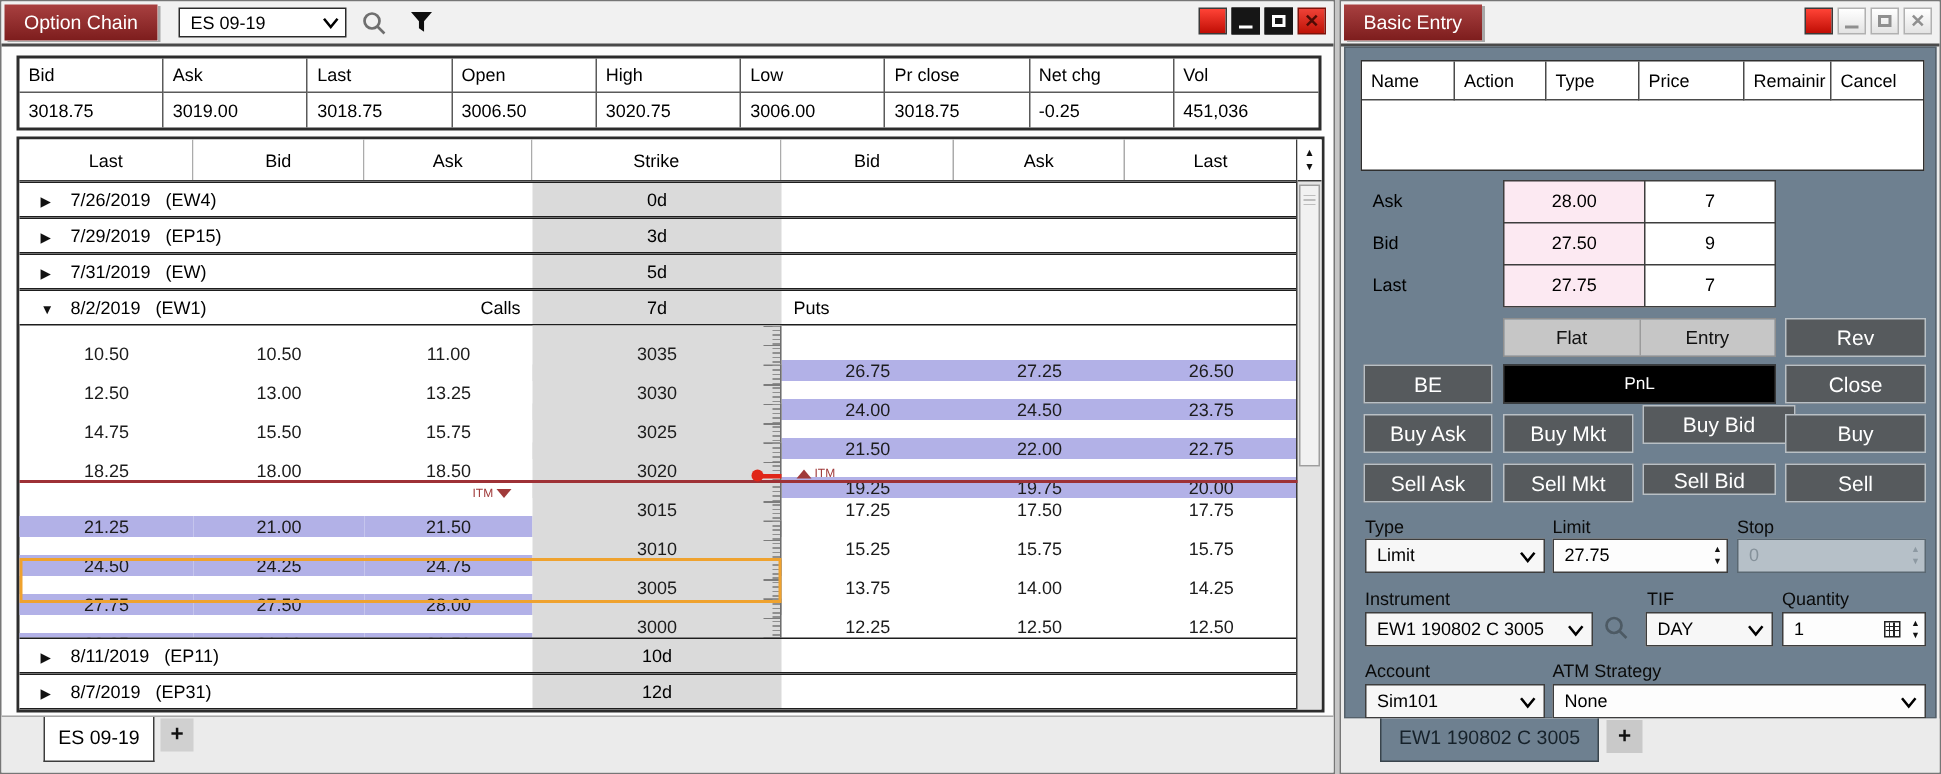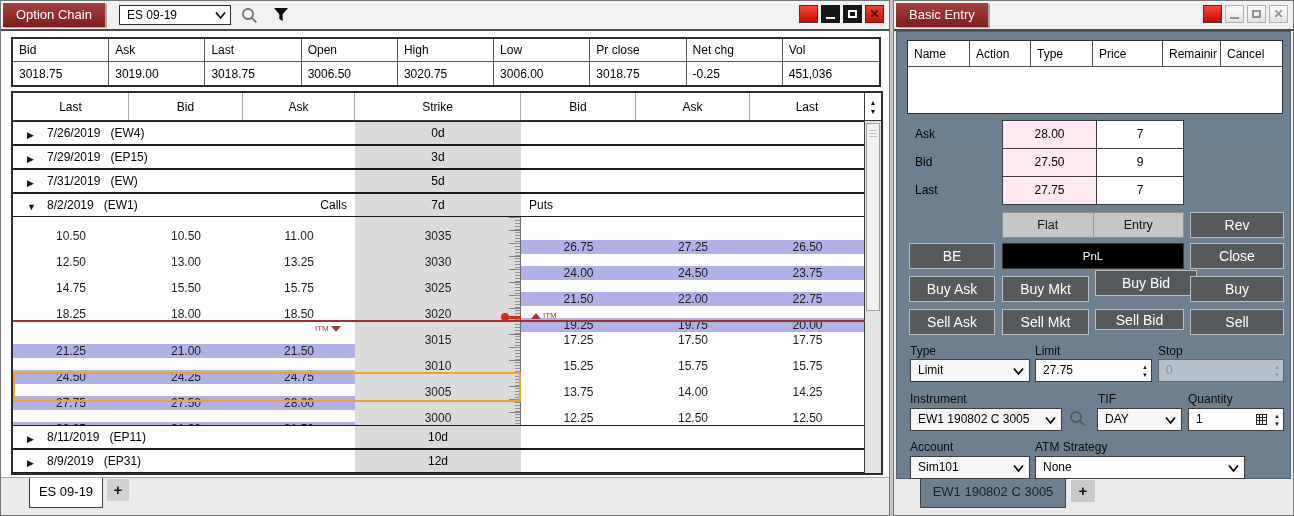--- a/index.html
+++ b/index.html
@@ -289,21 +289,21 @@
           <span class="exp-arrow i-tri-right"></span>
           <span class="exp-label">
             <span>8/11/2019</span>
             <span>(EP11)</span>
           </span>
           <span class="exp-days">10d</span>
         </div>
         <div class="exp-row">
           <span class="exp-arrow i-tri-right"></span>
           <span class="exp-label">
-            <span>8/9/2019</span>
+            <span>8/7/2019</span>
             <span>(EP31)</span>
           </span>
           <span class="exp-days">12d</span>
         </div>
       </div>
     <div class="chain-scroll">
       <div class="scroll-spin">
           <span class="i-up"></span>
           <span class="i-down"></span>
         </div>
@@ -432,21 +432,21 @@
 
     <div class="fld-label" style="left:13px;top:408px;">Account</div>
     <div class="fld-label" style="left:138px;top:408px;">ATM Strategy</div>
 
     <div class="fld" style="left:13px;top:424px;width:120px;">
       <span class="val">Sim101</span>
       <svg class="chev" width="11" height="9" viewBox="0 0 11 9">
           <polyline points="1,1.5 5.5,7 10,1.5" fill="none" stroke="#000" stroke-width="1.7"></polyline>
         </svg>
     </div>
-    <div class="fld" style="left:138px;top:424px;width:210px;background:#fdfdfd;">
+    <div class="fld" style="left:138px;top:424px;width:249px;background:#fdfdfd;">
       <span class="val">None</span>
       <svg class="chev" width="11" height="9" viewBox="0 0 11 9">
           <polyline points="1,1.5 5.5,7 10,1.5" fill="none" stroke="#000" stroke-width="1.7"></polyline>
         </svg>
     </div>
   </div>
 
   <div class="be-tabstrip">
     <div class="be-tab">EW1 190802 C 3005</div>
     <div class="tab-plus be-plus">+</div>

